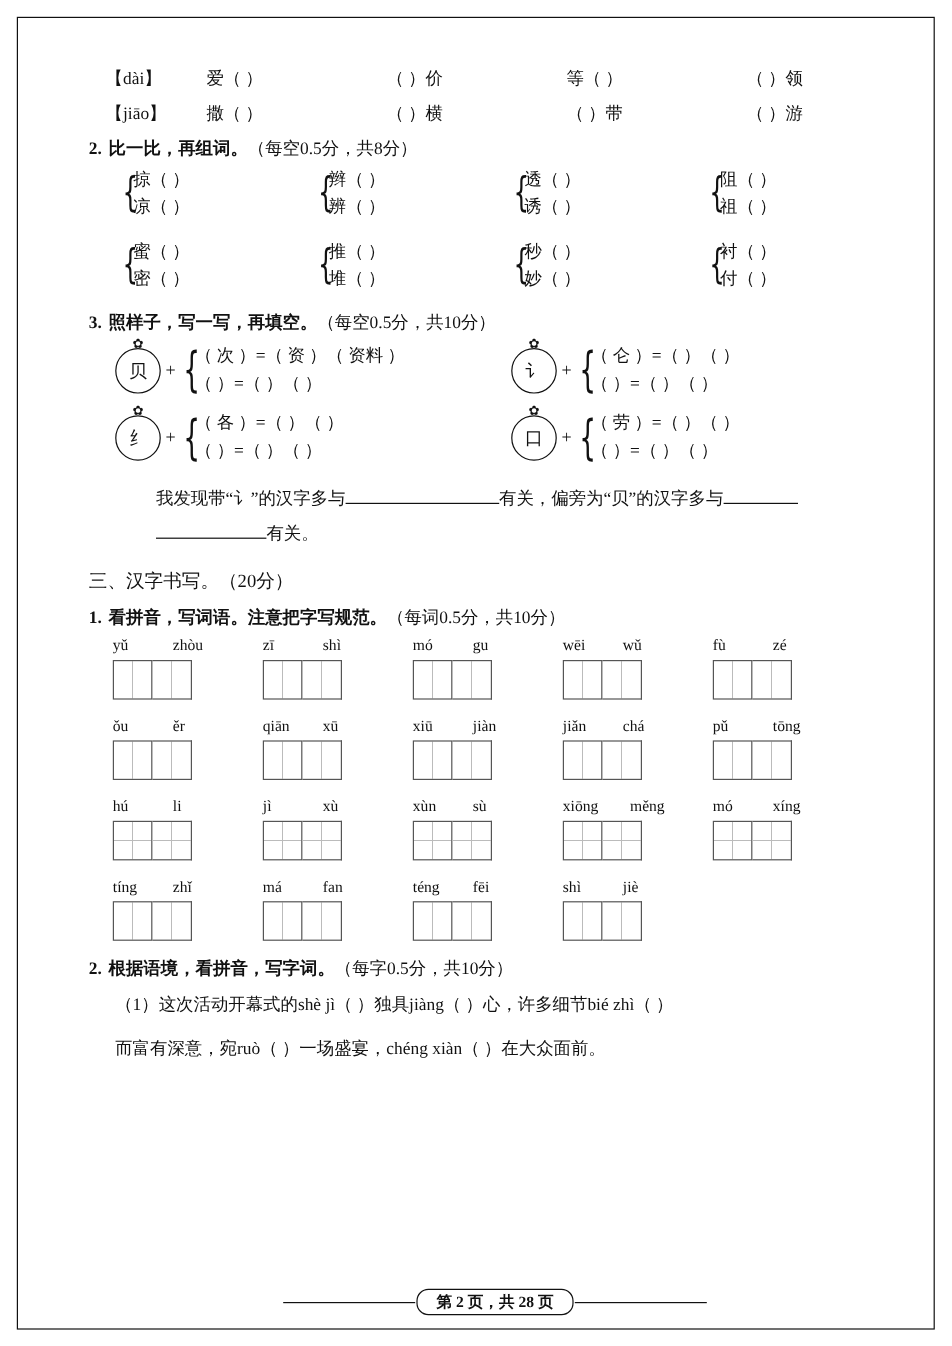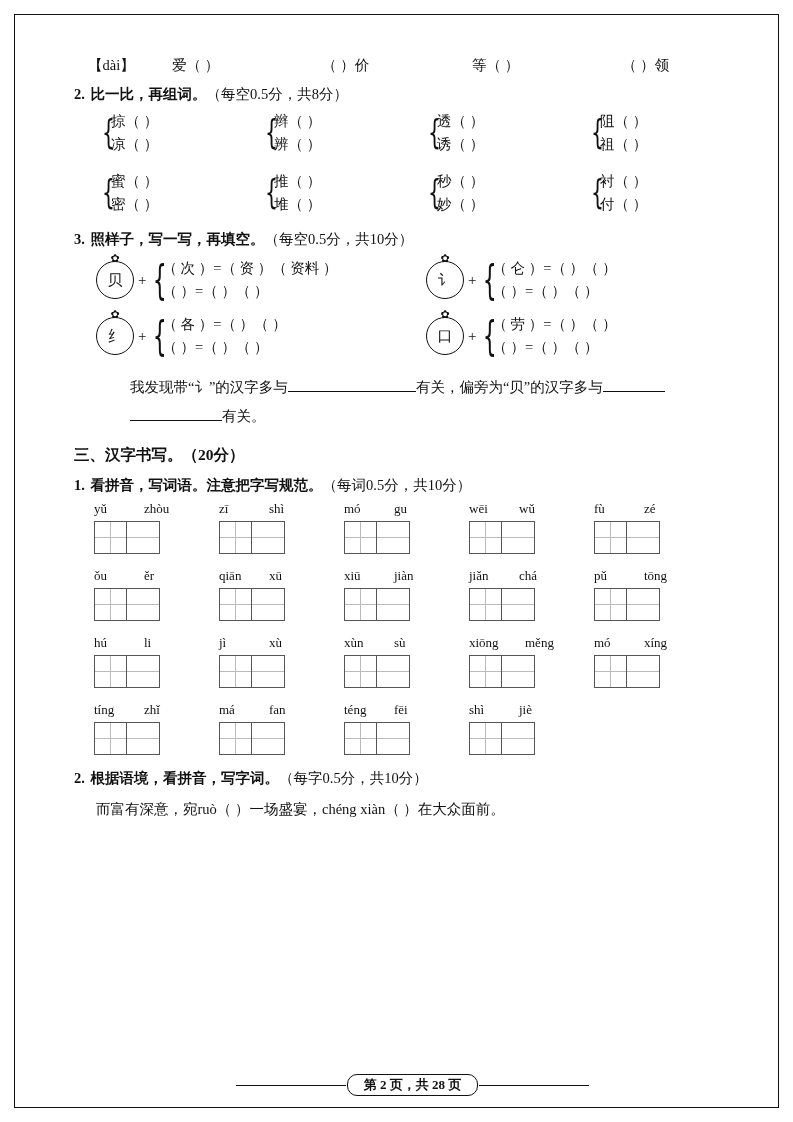--- a/index.html
+++ b/index.html
@@ -29,21 +29,21 @@
     bottom: 14px;
     border: 1px solid #111;
     pointer-events: none;
   }
   .content {
     position: relative;
     z-index: 2;
     padding: 16px 30px 0 30px;
   }
   .sec-title {
-    font-weight: bold;
+    font-weight: normal;
     font-size: 15.5px;
     margin: 14px 0 6px 0;
   }
   .q-title {
     font-size: 14.5px;
     margin: 10px 0 4px 0;
     font-weight: bold;
   }
   .q-title .num {
     font-family: "Liberation Serif", serif;
@@ -249,20 +249,27 @@
   <div class="outer-frame"></div>
   <div class="content">
 
     <div class="pinyin-line">
       <span class="pinyin-tag">【dài】</span>
       <span class="cell indent">爱（    ）</span>
       <span class="cell indent">（    ）价</span>
       <span class="cell indent">等（    ）</span>
       <span class="cell indent">（    ）领</span>
     </div>
+    <div class="pinyin-line">
+      <span class="pinyin-tag">【jiāo】</span>
+      <span class="cell indent">撒（    ）</span>
+      <span class="cell indent">（    ）横</span>
+      <span class="cell indent">（    ）带</span>
+      <span class="cell indent">（    ）游</span>
+    </div>
 
     <div class="q-title">
       <span class="num">2.</span>
       <span>比一比，再组词。</span><span class="score">（每空0.5分，共8分）</span>
     </div>
 
     <div class="cmp-wrap">
       <div class="cmp-rowset">
         <div class="cmp-group">
           <span class="brace">{</span>
@@ -603,20 +610,21 @@
               <div class="tzg"></div>
             </div>
         </div>
       </div>
     </div>
 
     <div class="q-title">
       <span class="num">2.</span>
       <span>根据语境，看拼音，写字词。</span><span class="score">（每字0.5分，共10分）</span>
     </div>
+    <div class="ctx-line">（1）这次活动开幕式的shè jì（        ）独具jiàng（        ）心，许多细节bié zhì（            ）</div>
     <div class="ctx-line">而富有深意，宛ruò（        ）一场盛宴，chéng xiàn（            ）在大众面前。</div>
 
   </div>
 
   <div class="footer">
     <span class="pill">第 2 页，共 28 页</span>
   </div>
 </div>
 
 </body></html>

